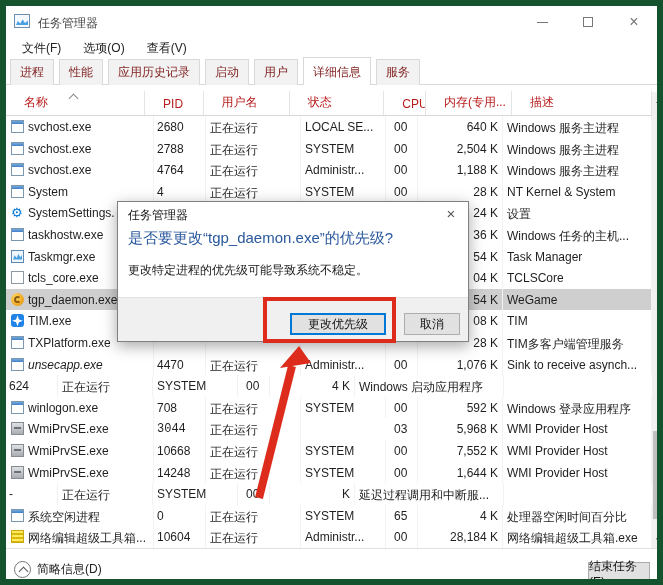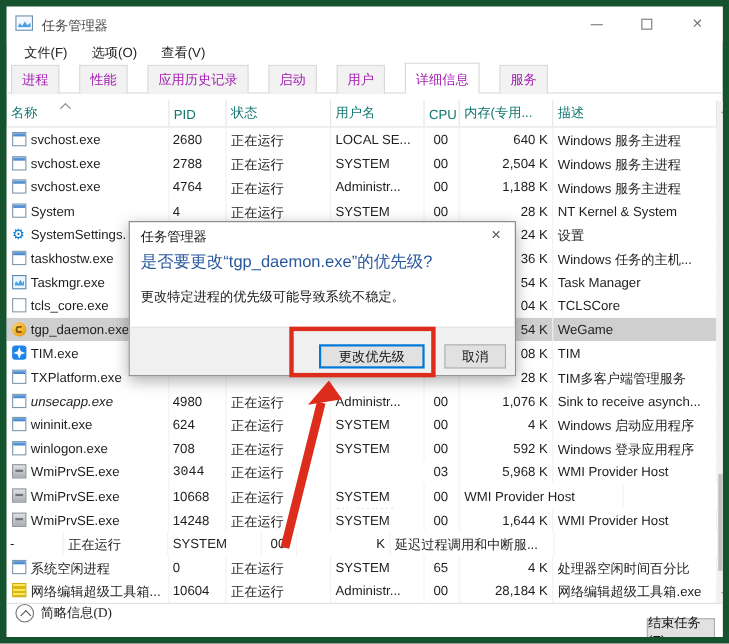--- a/index.html
+++ b/index.html
@@ -21,28 +21,28 @@
   .glyph-min { width:11px; height:1px; background:#777; }
   .glyph-max { width:10px; height:10px; border:1px solid #777; }
   .glyph-close { font-size:16px; line-height:16px; color:#777; }
   
   .menubar { position:absolute; left:5px; top:32px; width:100%; height:20px; display:flex; gap:14px; padding-left:7px;text-align:center; }
   .menu-item { color:#222; padding:2px 4px; }
   
   .tabbar { position:absolute; left:0; top:54px; width:100%; height:25px; display:flex; align-items:flex-end; padding-left:4px; }
   .tabbar::after { content:""; position:absolute; left:0; right:0; bottom:0; height:1px; background:#d9d9d9; }
   .tab { position:relative; border:1px solid #d9d9d9; border-bottom:none; background:#f2f2f2;
-    padding:4px 9px 4px 9px; margin-right:18px; color:#a21caf; z-index:1; }
+    padding:4px 9px 4px 9px; margin-right:5px; color:#7f1d1d; z-index:1; }
   .tab.selected { background:#fff; padding-top:6px; z-index:3; }
   .tab.selected::after { content:""; position:absolute; left:0; right:0; bottom:-1px; height:2px; background:#fff; }
   
   .table { position:absolute; left:0; top:86px; width:646px; }
   .thead { position:relative; display:flex; height:24px; border-bottom:1px solid #d9d9d9; align-items:flex-end; }
-  .th { position:relative; padding:0 0 4px 4px; color:#0f766e; border-right:1px solid #e4e4e4; height:24px;
-        display:flex; align-items:flex-end; overflow:hidden; white-space:nowrap; }
+  .th { position:relative; padding:0 0 4px 4px; color:#b91c1c; border-right:1px solid #e4e4e4; height:24px;
+        display:flex; align-items:flex-end; overflow:hidden; white-space:nowrap;margin-left:14px; }
   .sort-caret { position:absolute; left:50px; top:2px; width:7px; height:7px; }
   .sort-caret::before { content:""; position:absolute; left:0; top:2px; width:6px; height:6px;
       border-top:1px solid #8a8a8a; border-left:1px solid #8a8a8a; transform:rotate(45deg); }
   .tbody { position:relative; }
   .row { position:relative; display:flex; height:21.6px; background:#fff; }
   .row.selected { background:#cfcfcf; }
   .cell { position:relative; height:100%; padding-top:4px; overflow:hidden; white-space:nowrap;
           border-right:1px solid #f2f2f2; color:#1e1e1e; }
   .cell.name { padding-left:22px; }
   .cell.num-right { text-align:right; padding-right:4px; }
@@ -68,21 +68,21 @@
   .ic-yellowdoc { background:repeating-linear-gradient(#ffe95e 0 2px,#d8b70f 2px 4px); border:1px solid #c9a90e; }
   
   .vscroll { position:absolute; left:646px; top:86px; width:16px; height:456px; background:#f1f1f1; }
   .scroll-arrow { position:absolute; left:0; width:16px; height:17px; display:flex; align-items:center; justify-content:center; }
   .chev { width:6px; height:6px; border-top:1px solid #707070; border-left:1px solid #707070; }
   .chev.up { transform:rotate(45deg) translate(1px,1px); }
   .chev.down { transform:rotate(-135deg) translate(1px,1px); }
   .scroll-thumb { position:absolute; left:1px; width:14px; background:#c1c1c1; }
   
   .footer { position:absolute; left:0; top:542px; width:100%; height:43px; background:#fff; border-top:1px solid #e0e0e0; }
-  .detail-toggle { position:absolute; left:8px; top:0; display:flex; align-items:center; gap:6px; color:#222;font-family:Liberation Serif, serif; }
+  .detail-toggle { position:absolute; left:8px; top:12px; display:flex; align-items:center; gap:6px; color:#222; }
   .circle-chevron { width:17px; height:17px; border:1px solid #767676; border-radius:50%; position:relative; }
   .circle-chevron::before { content:""; position:absolute; left:4.5px; top:6px; width:6px; height:6px;
       border-top:1px solid #565656; border-left:1px solid #565656; transform:rotate(45deg); }
   .endtask-btn { position:absolute; right:7px; top:13px; width:62px; height:23px; background:#e1e1e1;
       border:1px solid #adadad; display:flex; align-items:center; justify-content:center; color:#111; }
   
   .dialog { position:absolute; left:111px; top:195px; width:352px; height:141px; background:#fff;
       border:1px solid #808080; box-shadow:0 4px 14px rgba(0,0,0,.35); z-index:10; }
   .dlg-title { position:absolute; left:10px; top:5px; color:#111; }
   .dlg-close { position:absolute; right:8px; top:3px; font-size:15px; color:#555; width:18px; text-align:center; }
@@ -132,22 +132,22 @@
     <span class="tab">启动</span>
     <span class="tab">用户</span>
     <span class="tab selected">详细信息</span>
     <span class="tab">服务</span>
   </div>
 
   <div class="table">
     <div class="thead" id="thead">
         <div class="th" style="width: 148px;">名称<span class="sort-caret"></span></div>
         <div class="th" style="width: 52px;">PID</div>
+        <div class="th" style="width: 85px;">用户名</div>
         <div class="th" style="width: 95px;">状态</div>
-        <div class="th" style="width: 85px;">用户名</div>
         <div class="th" style="width: 32px;">CPU</div>
         <div class="th" style="width: 85px;">内存(专用...</div>
         <div class="th" style="width: 149px;">描述</div>
       </div>
     <div class="tbody" id="tbody">
         <div class="row">
           <div class="cell name" style="width: 148px;"><span class="ric ic-app"></span>svchost.exe</div>
           <div class="cell " style="width: 52px; padding-left: 3px;">2680</div>
           <div class="cell " style="width: 95px; padding-left: 4px;">正在运行</div>
           <div class="cell " style="width: 85px; padding-left: 4px;">LOCAL SE...</div>
@@ -240,29 +240,28 @@
           <div class="cell name" style="width: 148px;"><span class="ric ic-app"></span>TXPlatform.exe</div>
           <div class="cell " style="width: 52px; padding-left: 3px;"></div>
           <div class="cell " style="width: 95px; padding-left: 4px;"></div>
           <div class="cell " style="width: 85px; padding-left: 4px;"></div>
           <div class="cell " style="width: 32px; padding-left: 8px;"></div>
           <div class="cell num-right" style="width: 85px;">28 K</div>
           <div class="cell " style="width: 149px; padding-left: 4px;">TIM多客户端管理服务</div>
         </div>
         <div class="row">
           <div class="cell name" style="width: 148px; font-style: italic;"><span class="ric ic-app"></span>unsecapp.exe</div>
-          <div class="cell " style="width: 52px; padding-left: 3px;">4980</div>
+          <div class="cell " style="width: 52px; padding-left: 3px;">4470</div>
           <div class="cell " style="width: 95px; padding-left: 4px;">正在运行</div>
           <div class="cell " style="width: 85px; padding-left: 4px;">Administr...</div>
           <div class="cell " style="width: 32px; padding-left: 8px;">00</div>
           <div class="cell num-right" style="width: 85px;">1,076 K</div>
           <div class="cell " style="width: 149px; padding-left: 4px;">Sink to receive asynch...</div>
         </div>
         <div class="row">
-          <div class="cell name" style="width: 148px;"><span class="ric ic-app"></span>wininit.exe</div>
           <div class="cell " style="width: 52px; padding-left: 3px;">624</div>
           <div class="cell " style="width: 95px; padding-left: 4px;">正在运行</div>
           <div class="cell " style="width: 85px; padding-left: 4px;">SYSTEM</div>
           <div class="cell " style="width: 32px; padding-left: 8px;">00</div>
           <div class="cell num-right" style="width: 85px;">4 K</div>
           <div class="cell " style="width: 149px; padding-left: 4px;">Windows 启动应用程序</div>
         </div>
         <div class="row">
           <div class="cell name" style="width: 148px;"><span class="ric ic-app"></span>winlogon.exe</div>
           <div class="cell " style="width: 52px; padding-left: 3px;">708</div>
@@ -280,20 +279,21 @@
           <div class="cell " style="width: 32px; padding-left: 8px;">03</div>
           <div class="cell num-right" style="width: 85px;">5,968 K</div>
           <div class="cell " style="width: 149px; padding-left: 4px;">WMI Provider Host</div>
         </div>
         <div class="row">
           <div class="cell name" style="width: 148px;"><span class="ric ic-wmi"></span>WmiPrvSE.exe</div>
           <div class="cell " style="width: 52px; padding-left: 3px;">10668</div>
           <div class="cell " style="width: 95px; padding-left: 4px;">正在运行</div>
           <div class="cell " style="width: 85px; padding-left: 4px;">SYSTEM</div>
           <div class="cell " style="width: 32px; padding-left: 8px;">00</div>
+          <div class="cell num-right" style="width: 85px;">7,552 K</div>
           <div class="cell " style="width: 149px; padding-left: 4px;">WMI Provider Host</div>
         </div>
         <div class="row">
           <div class="cell name" style="width: 148px;"><span class="ric ic-wmi"></span>WmiPrvSE.exe</div>
           <div class="cell " style="width: 52px; padding-left: 3px;">14248</div>
           <div class="cell " style="width: 95px; padding-left: 4px;">正在运行</div>
           <div class="cell " style="width: 85px; padding-left: 4px;">SYSTEM</div>
           <div class="cell " style="width: 32px; padding-left: 8px;">00</div>
           <div class="cell num-right" style="width: 85px;">1,644 K</div>
           <div class="cell " style="width: 149px; padding-left: 4px;">WMI Provider Host</div>

